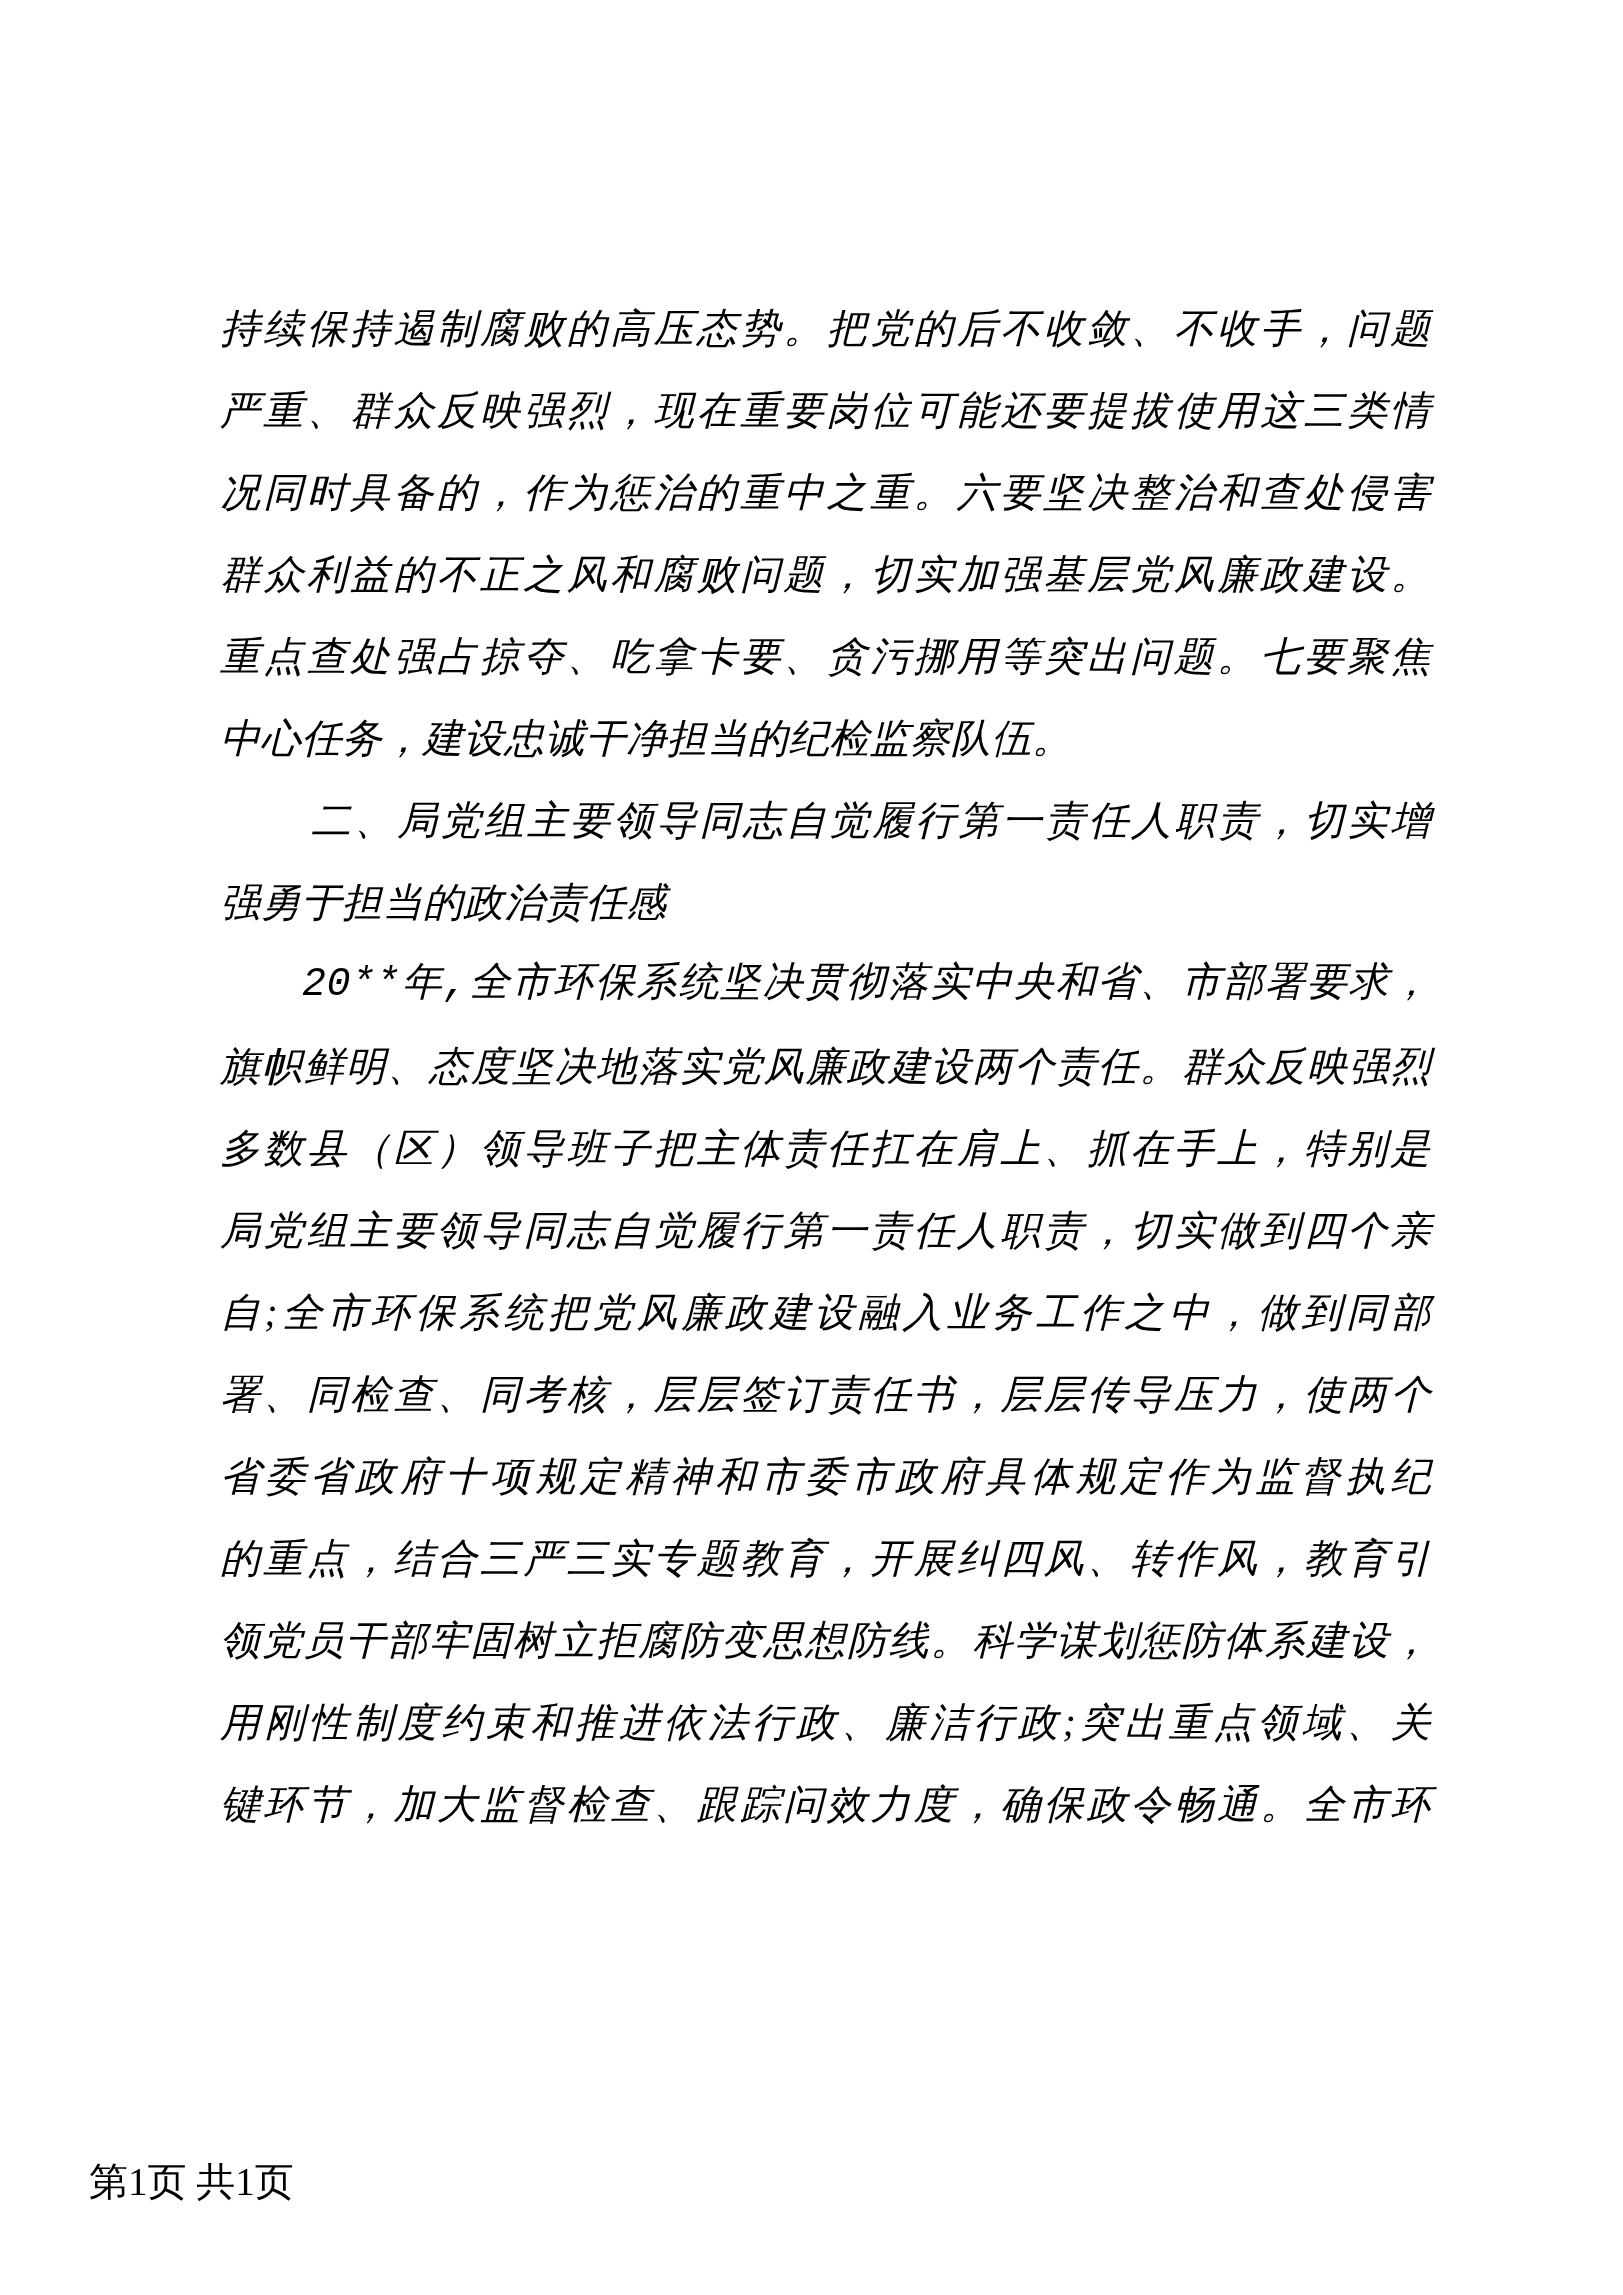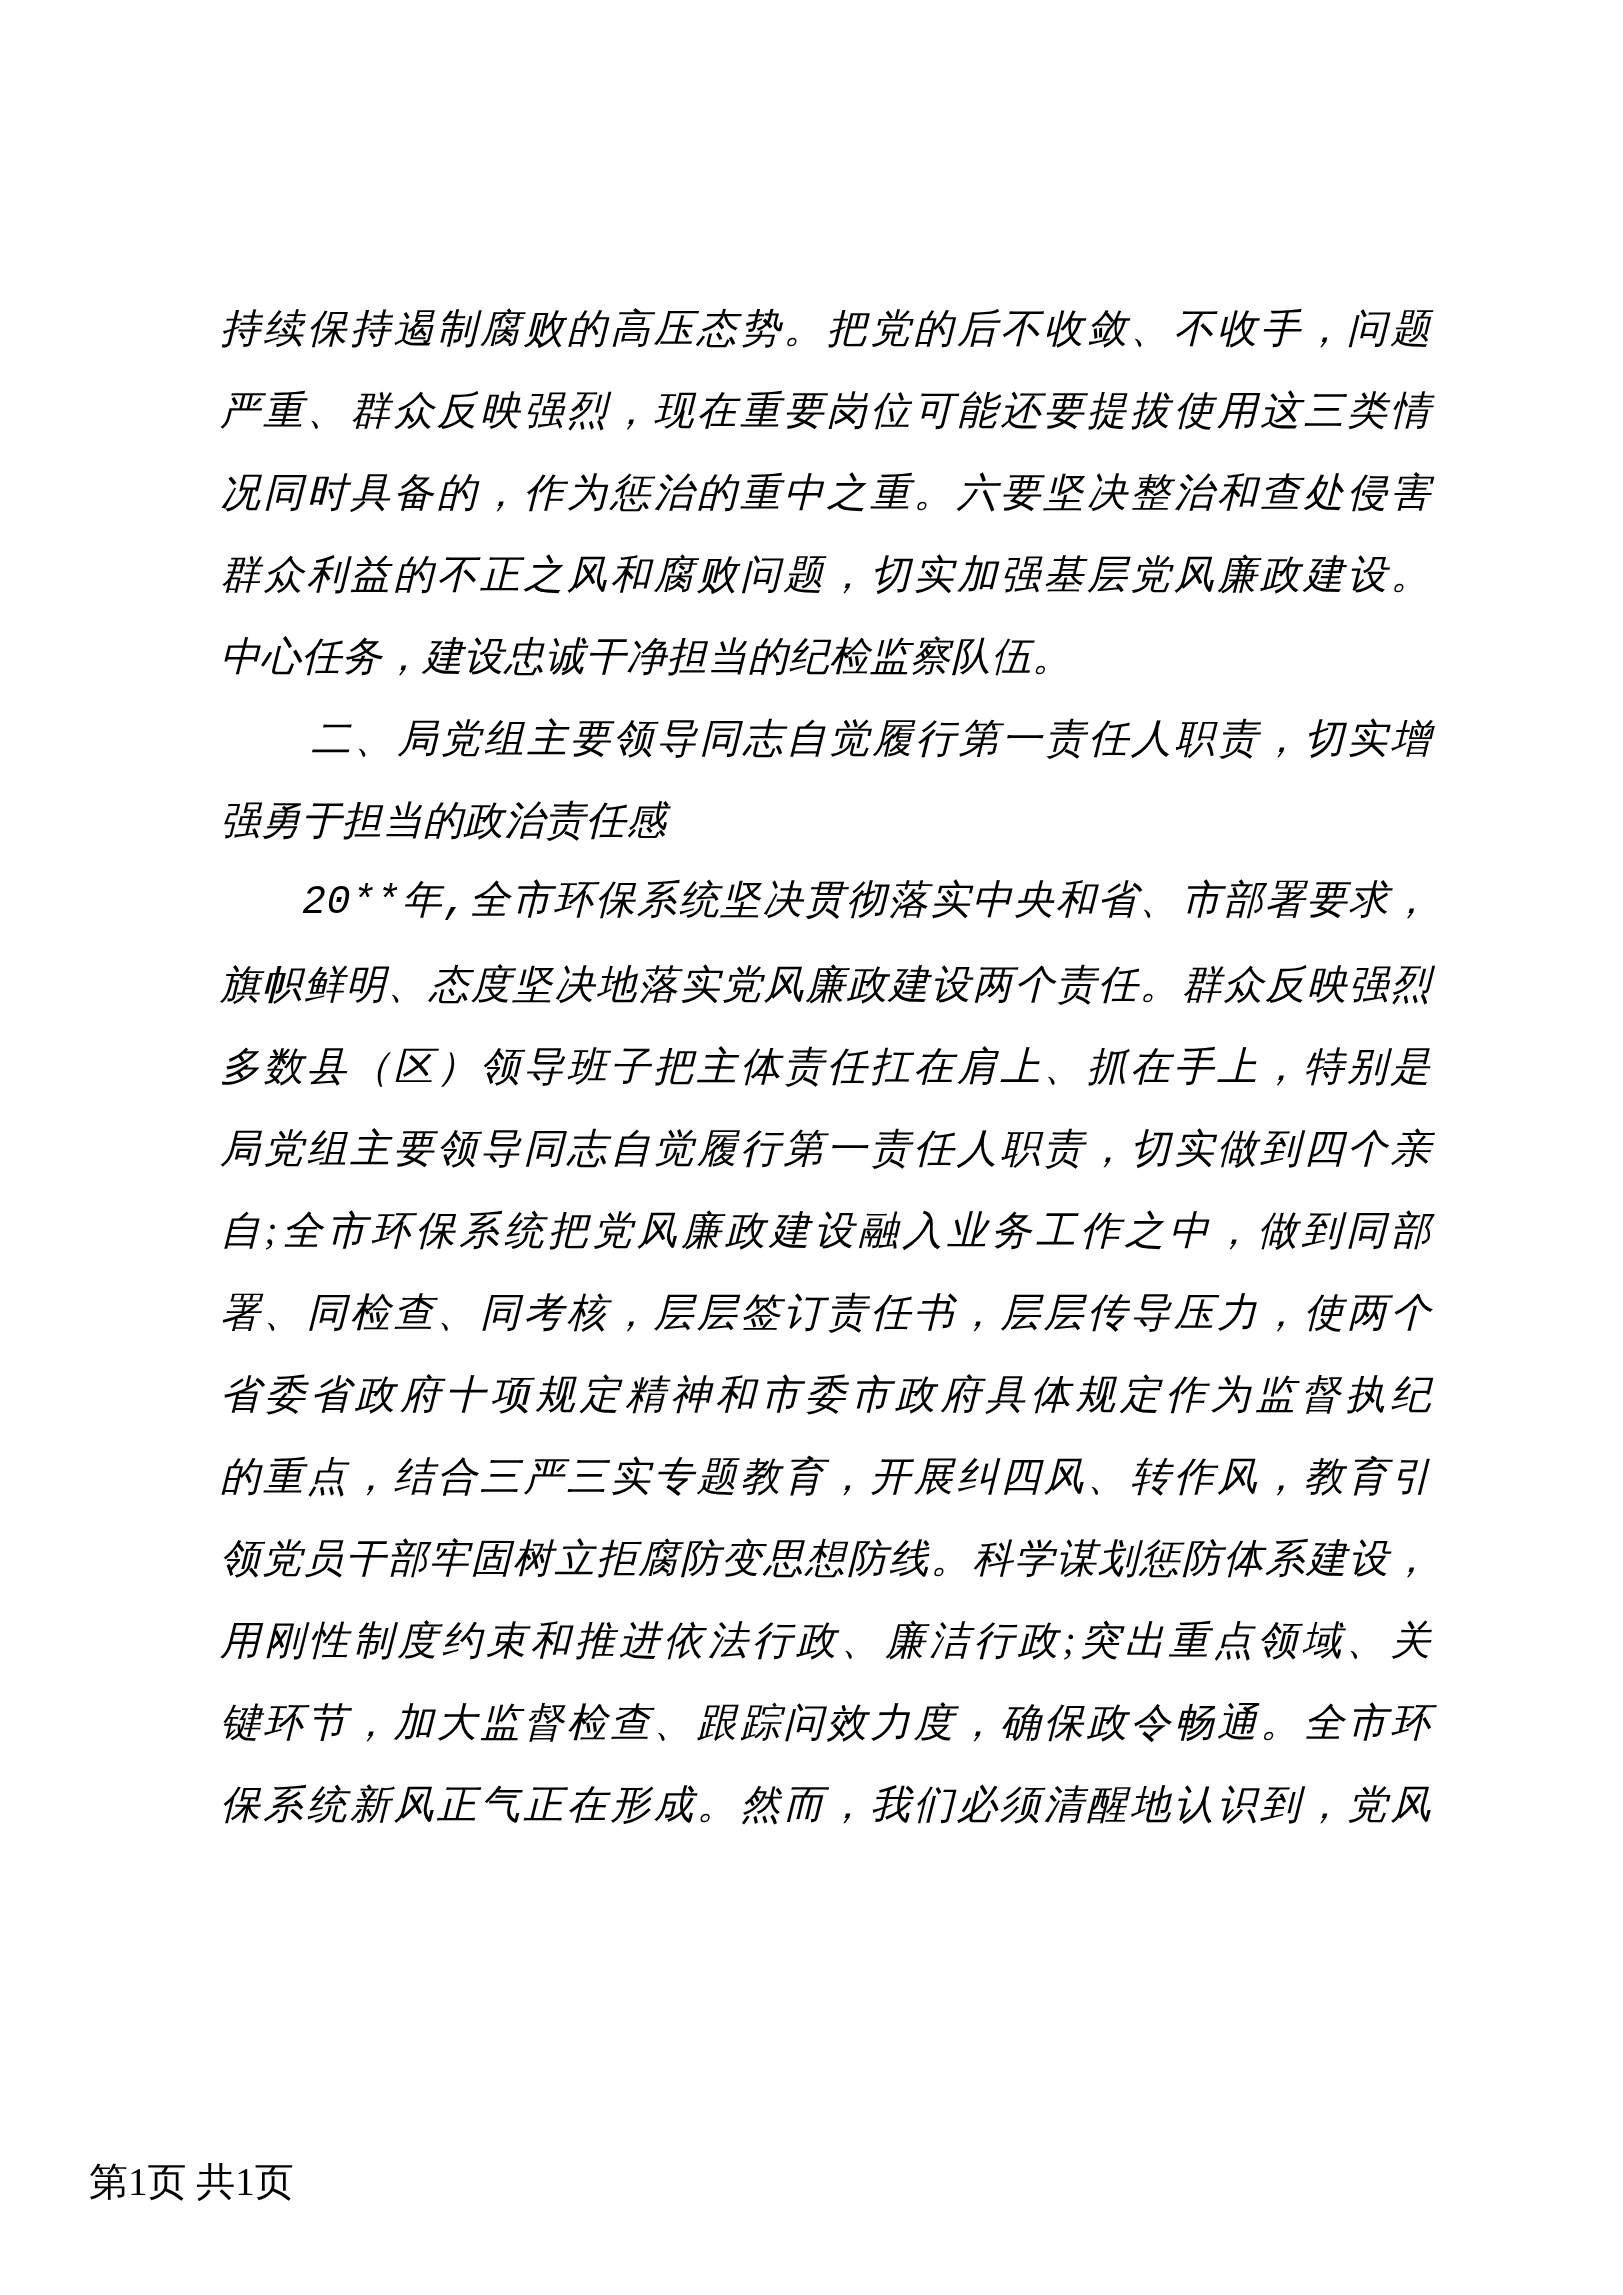--- a/index.html
+++ b/index.html
@@ -57,34 +57,34 @@
 </style>
 </head>
 <body>
 
 <div class="page">
   <div class="textblock">
     <div class="line">持续保持遏制腐败的高压态势。把党的后不收敛、不收手，问题</div>
     <div class="line">严重、群众反映强烈，现在重要岗位可能还要提拔使用这三类情</div>
     <div class="line">况同时具备的，作为惩治的重中之重。六要坚决整治和查处侵害</div>
     <div class="line">群众利益的不正之风和腐败问题，切实加强基层党风廉政建设。</div>
+    <div class="line">重点查处强占掠夺、吃拿卡要、贪污挪用等突出问题。七要聚焦</div>
     <div class="line short">中心任务，建设忠诚干净担当的纪检监察队伍。</div>
     <div class="line ind-heading">二、局党组主要领导同志自觉履行第一责任人职责，切实增</div>
     <div class="line short">强勇于担当的政治责任感</div>
     <div class="line ind-para">20**年,全市环保系统坚决贯彻落实中央和省、市部署要求，</div>
     <div class="line">旗帜鲜明、态度坚决地落实党风廉政建设两个责任。群众反映强烈</div>
     <div class="line">多数县（区）领导班子把主体责任扛在肩上、抓在手上，特别是</div>
     <div class="line">局党组主要领导同志自觉履行第一责任人职责，切实做到四个亲</div>
     <div class="line">自;全市环保系统把党风廉政建设融入业务工作之中，做到同部</div>
     <div class="line">署、同检查、同考核，层层签订责任书，层层传导压力，使两个</div>
     <div class="line">省委省政府十项规定精神和市委市政府具体规定作为监督执纪</div>
     <div class="line">的重点，结合三严三实专题教育，开展纠四风、转作风，教育引</div>
     <div class="line">领党员干部牢固树立拒腐防变思想防线。科学谋划惩防体系建设，</div>
     <div class="line">用刚性制度约束和推进依法行政、廉洁行政;突出重点领域、关</div>
     <div class="line">键环节，加大监督检查、跟踪问效力度，确保政令畅通。全市环</div>
-    <div class="line">保系统新风正气正在形成。然而，我们必须清醒地认识到，党风</div>
   </div>
 
   <div class="footer">
     <span>第1页 共1页</span>
   </div>
 </div>
 
 
 </body></html>

